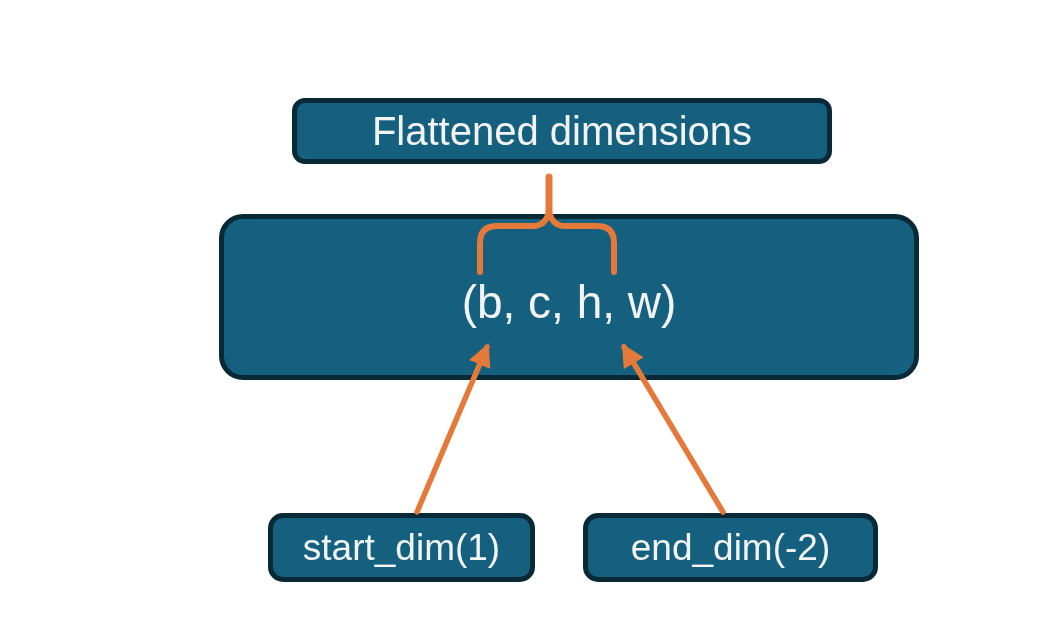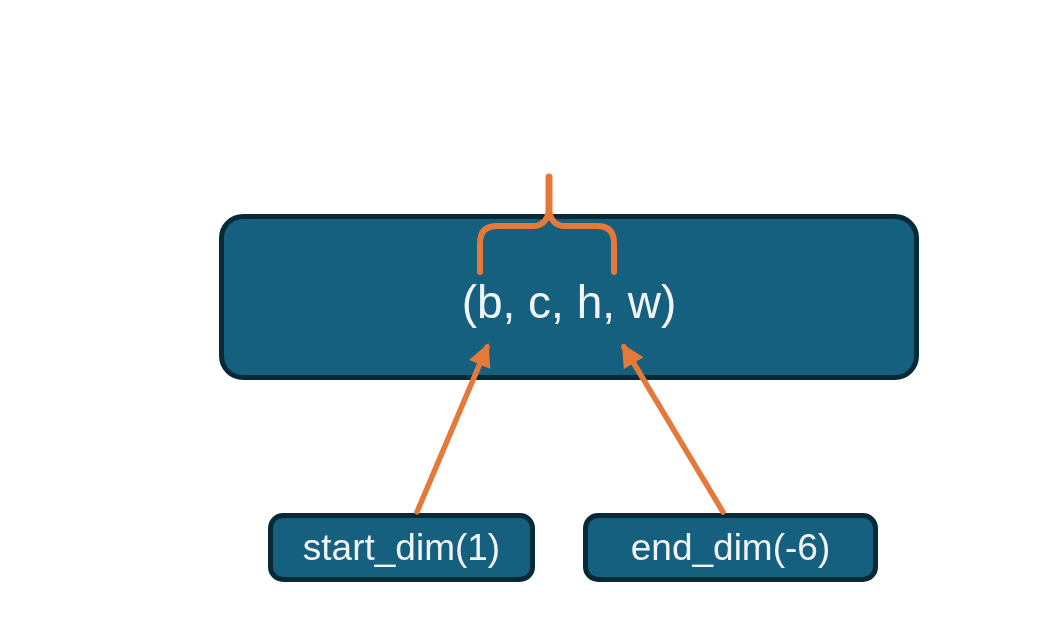--- a/index.html
+++ b/index.html
@@ -70,31 +70,34 @@
     stroke-linecap: round;
     stroke-linejoin: round;
   }
   .accent-fill { fill: var(--accent); }
 </style>
 </head>
 <body>
 
 <div class="canvas">
 
+  <div class="node title-box">
+    <span>Flattened dimensions</span>
+  </div>
 
   <div class="node tensor-box">
     <span>(b, c, h, w)</span>
   </div>
 
   <div class="node start-box">
     <span>start_dim(1)</span>
   </div>
 
   <div class="node end-box">
-    <span>end_dim(-6)</span>
+    <span>end_dim(-2)</span>
   </div>
 
   <svg class="overlay" viewBox="0 0 1038 632">
     <defs>
       <marker id="arrowhead" viewBox="0 0 10 10" refX="8.2" refY="5" markerWidth="4.2" markerHeight="4.2" orient="auto-start-reverse">
         <path d="M 0 0 L 10 5 L 0 10 z" class="accent-fill"></path>
       </marker>
     </defs>
 
     <line x1="549" y1="177" x2="549" y2="211" class="accent-stroke" stroke-width="7"></line>

